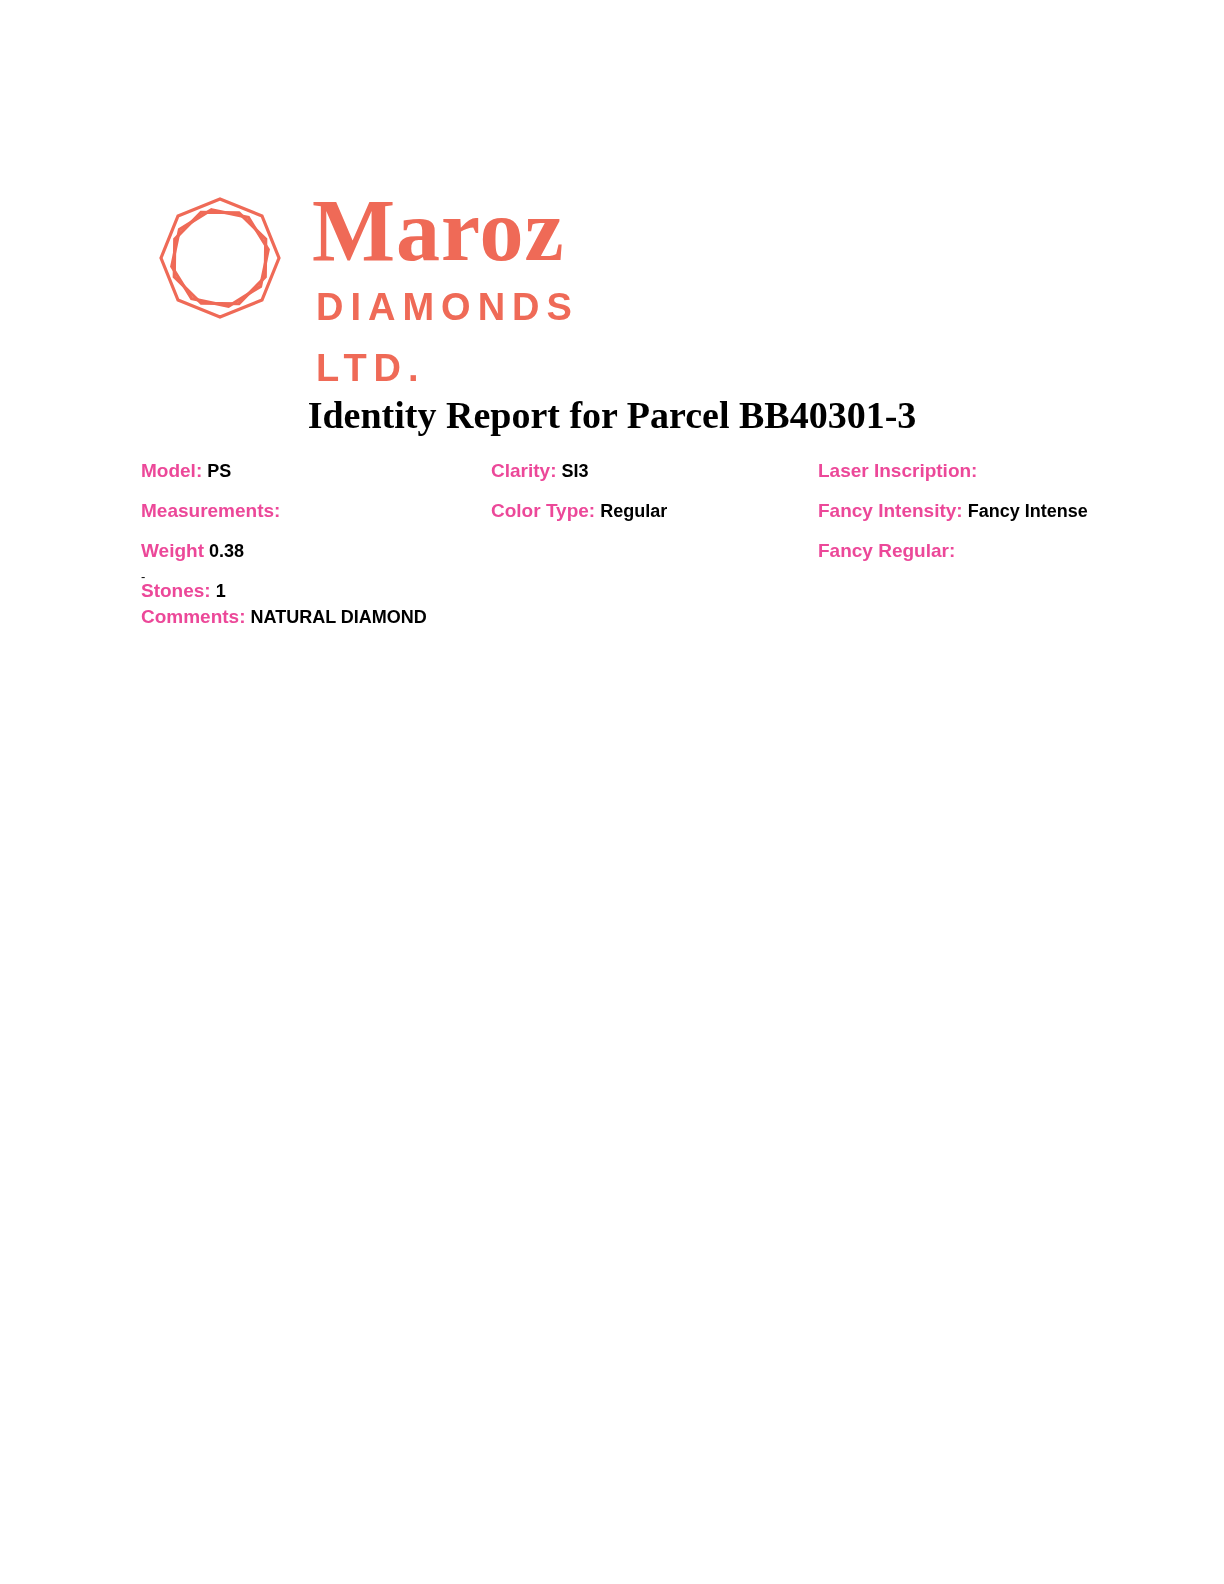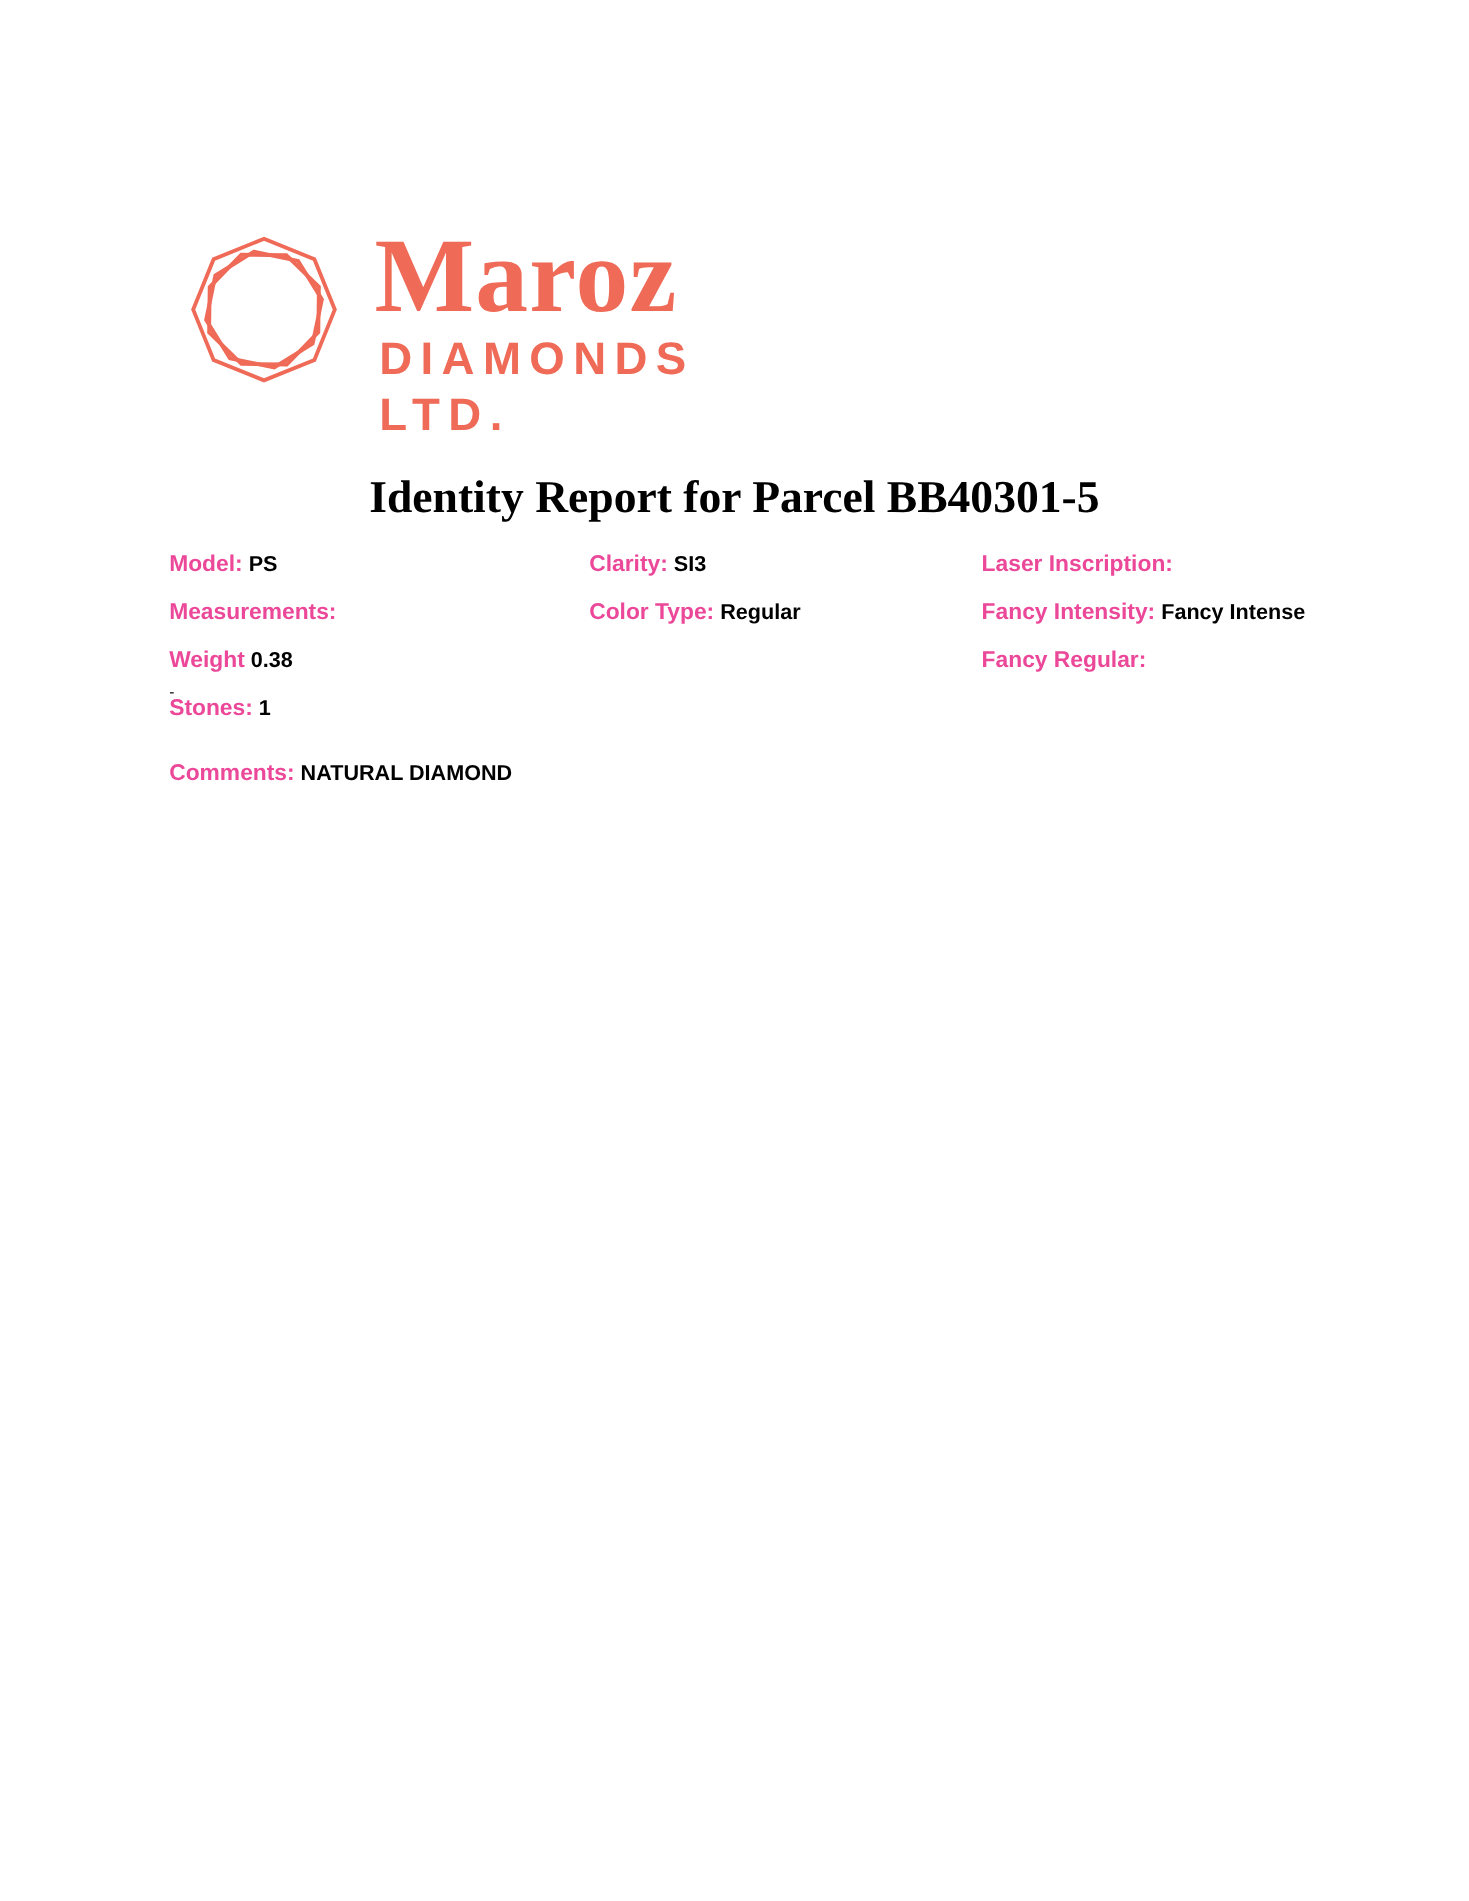--- a/index.html
+++ b/index.html
@@ -44,21 +44,21 @@
     font-size: 88px;
     line-height: 92px;
     color: #ef6a57;
     letter-spacing: 1px;
     margin: 0;
   }
   .logo-sub {
     font-family: "Liberation Sans", sans-serif;
     font-weight: bold;
     font-size: 38px;
-    line-height: 46px;
+    line-height: 61px;
     letter-spacing: 7px;
     color: #ef6a57;
     margin: 0;
     padding-left: 4px;
   }
 
   
   .report-title {
     position: absolute;
     left: 0;
@@ -113,21 +113,21 @@
     position: absolute;
     left: 141px;
     top: 113px;
     font-size: 13px;
     color: #000;
     line-height: 8px;
   }
   .comments-row {
     position: absolute;
     left: 141px;
-    top: 174px;
+    top: 146px;
     white-space: nowrap;
   }
 </style>
 </head>
 <body>
 
 <div class="logo-block">
   <div class="logo-mark">
     <svg viewBox="0 0 130 130" width="130" height="130" aria-hidden="true">
       <g fill="none" stroke="#ef6a57" stroke-width="3.2">
@@ -136,21 +136,21 @@
         <polygon points="65,16 100,30 114,65 100,100 65,114 30,100 16,65 30,30" transform="rotate(-10 65 65)"></polygon>
       </g>
     </svg>
   </div>
   <div class="logo-text">
     <p class="logo-word">Maroz</p>
     <p class="logo-sub">DIAMONDS LTD.</p>
   </div>
 </div>
 
-<div class="report-title">Identity Report for Parcel BB40301-5</div>
+<div class="report-title">Identity Report for Parcel BB40301-3</div>
 
 <div class="fields">
 
   <div class="col col-1">
     <div class="field-row">
       <span class="flabel">Model:</span><span class="fvalue">PS</span>
     </div>
     <div class="field-row">
       <span class="flabel">Measurements:</span><span class="fvalue"></span>
     </div>

